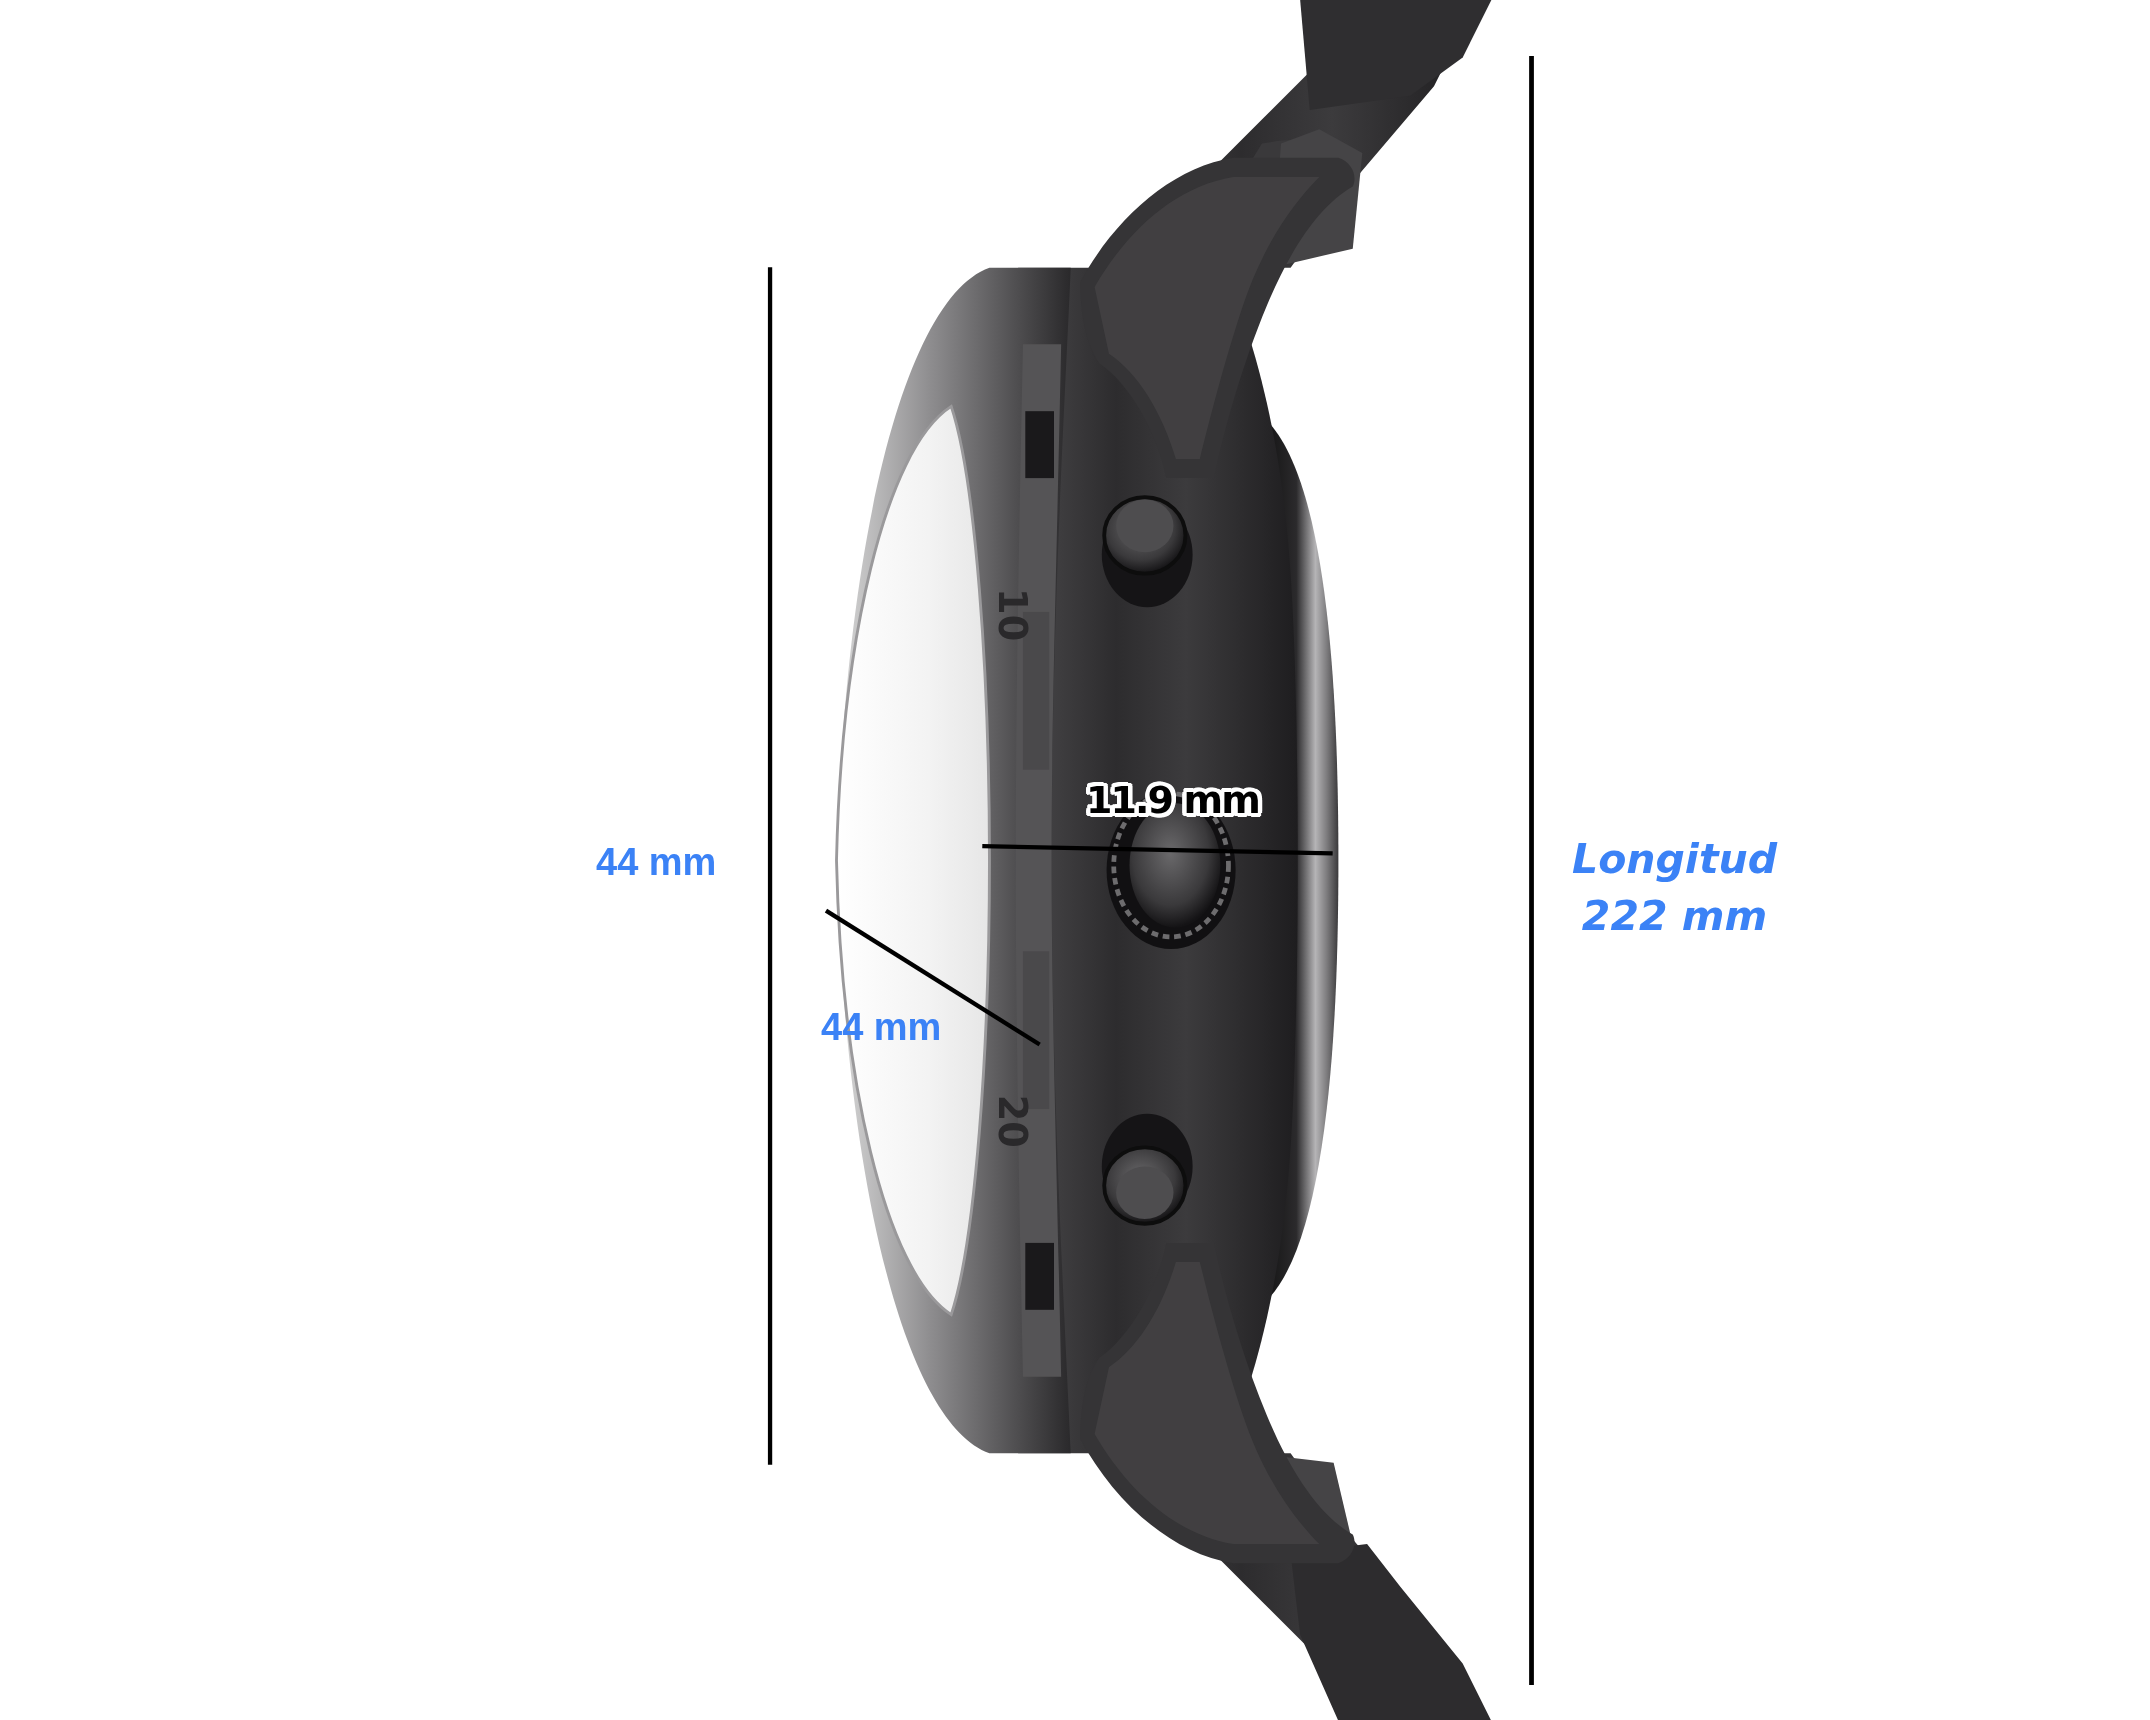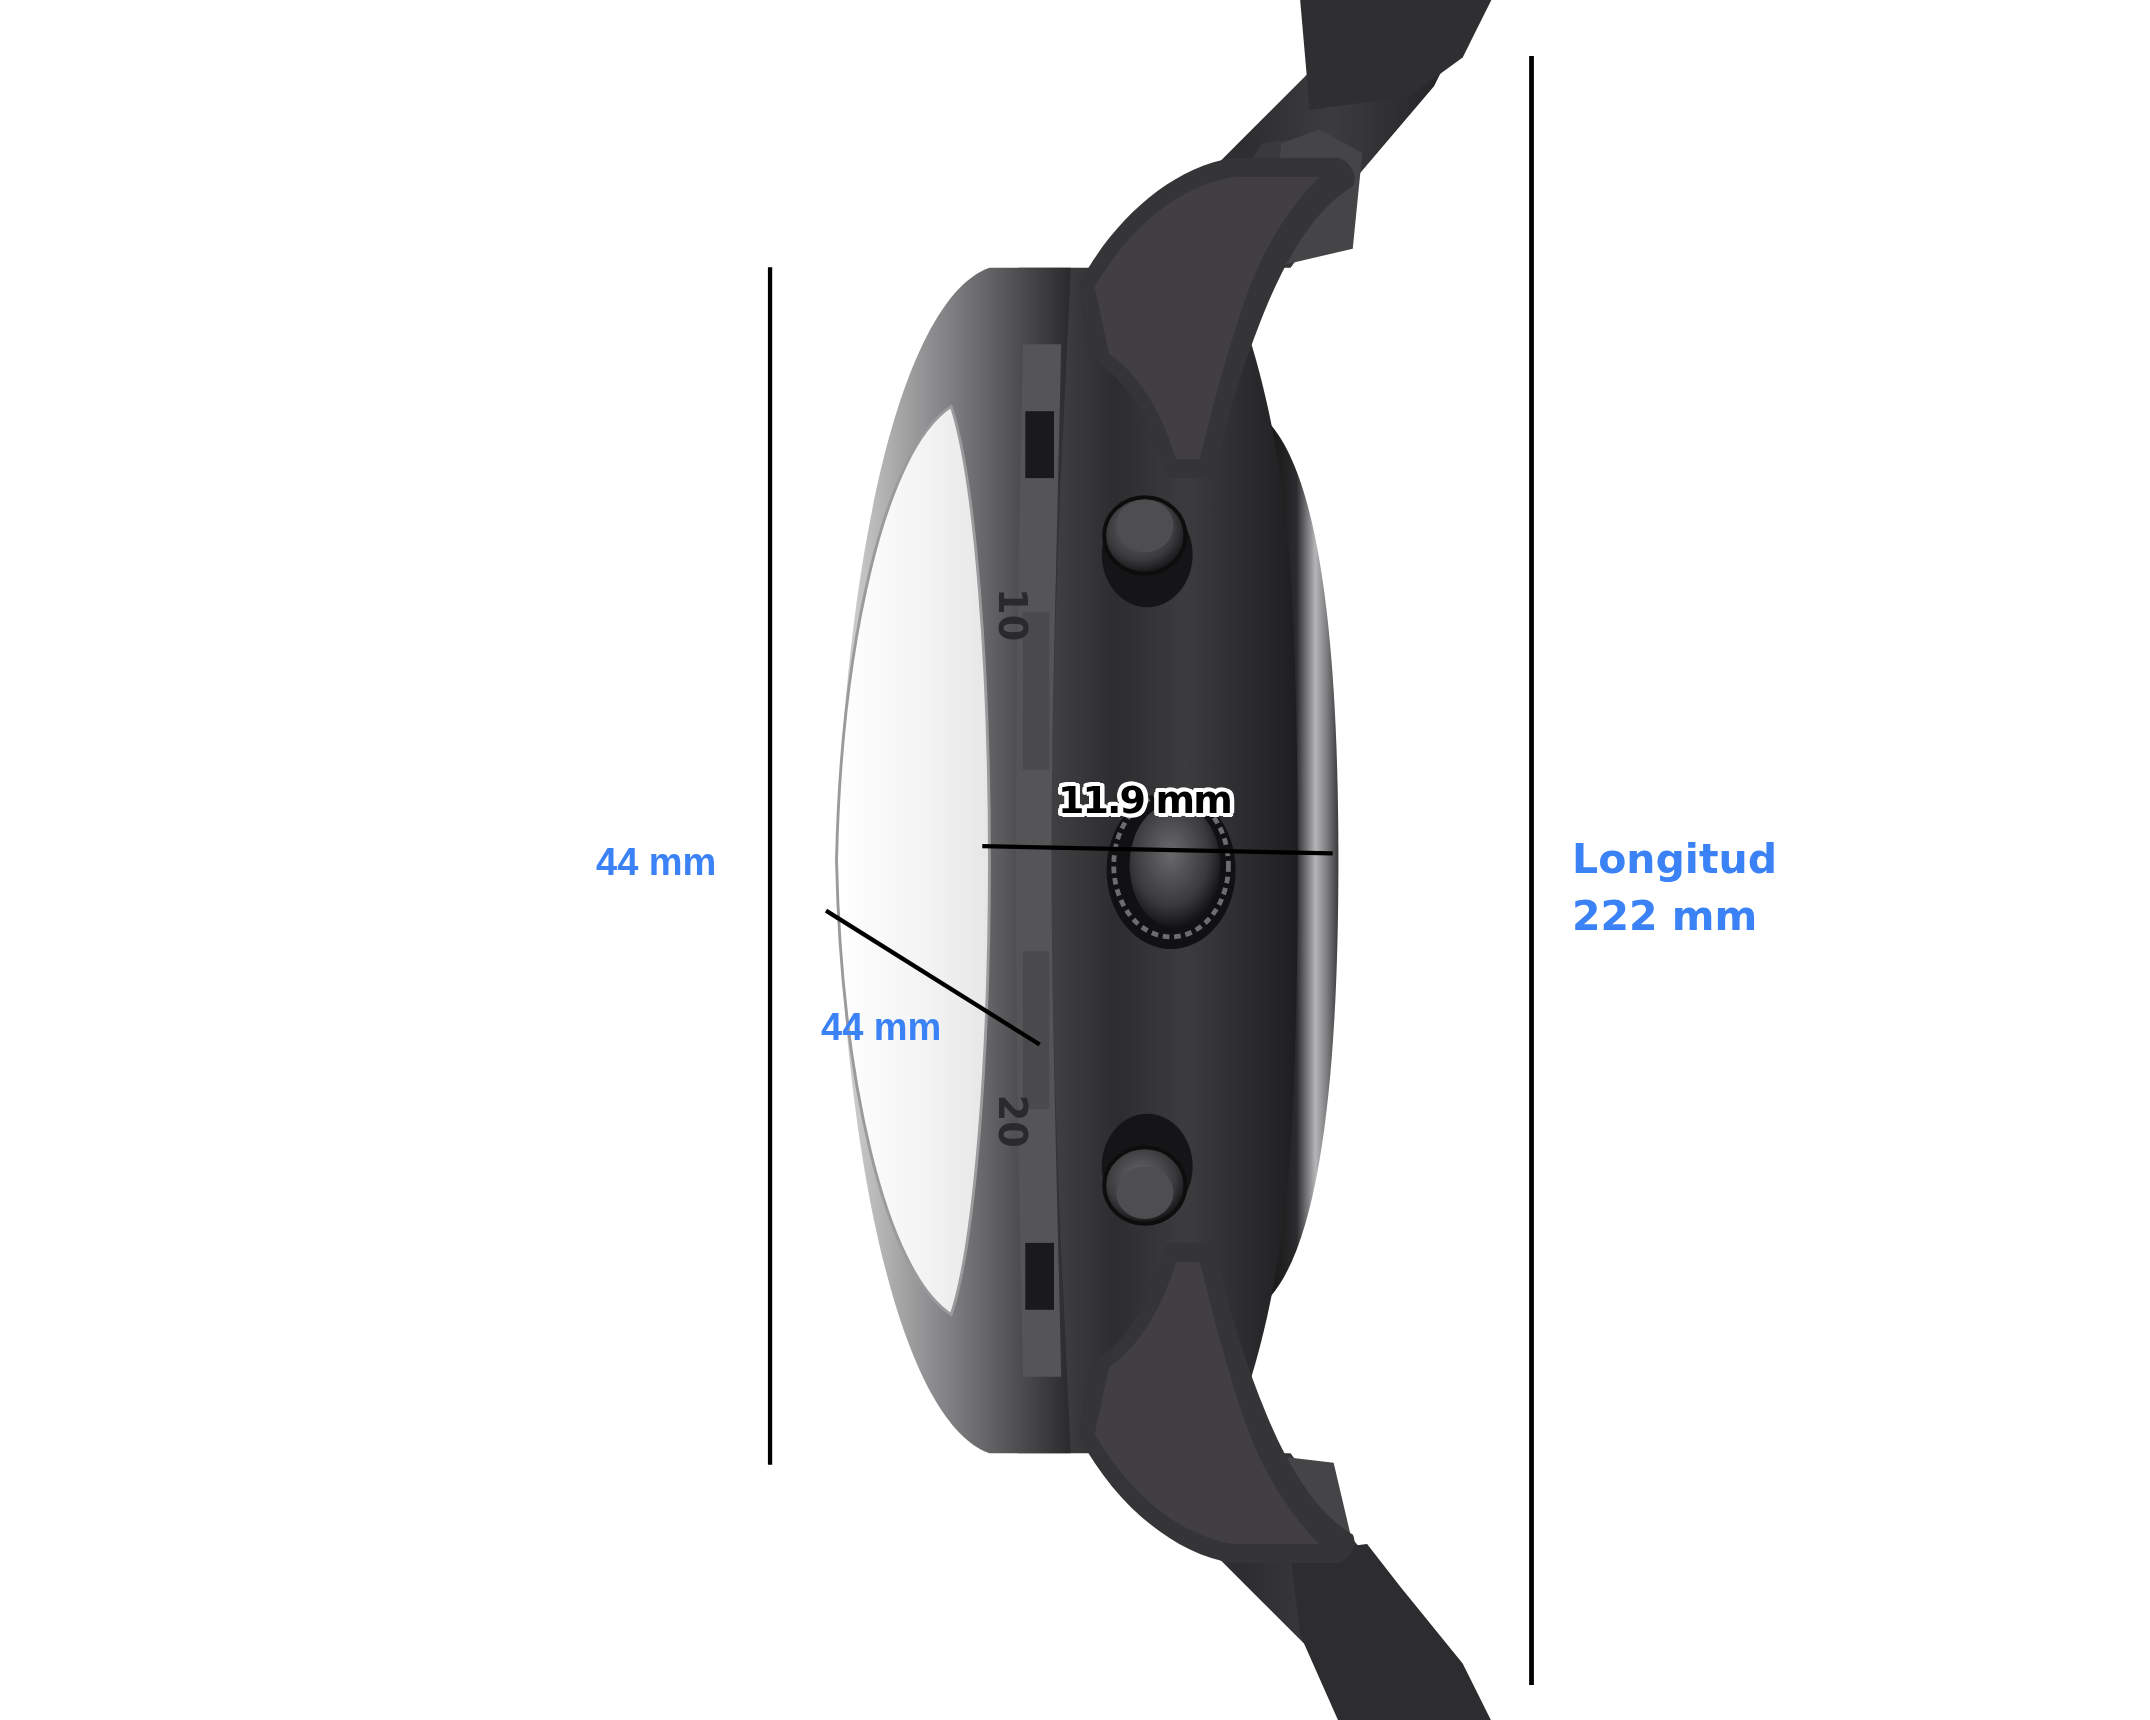--- a/index.html
+++ b/index.html
@@ -7,28 +7,28 @@
            font-family: "Liberation Sans", "DejaVu Sans", sans-serif; }
     #stage { position: absolute; left: 0; top: 0; width: 2151px; height: 1721px; }
     .dim-label {
       position: absolute; color: #3b82f6; font-weight: bold;
       font-family: "DejaVu Sans", "Liberation Sans", sans-serif;
       white-space: nowrap; line-height: 1;
     }
     #label-height { left: 596px; top: 843px; font-size: 38px; font-family: "Liberation Sans", sans-serif; }
     #label-diameter { left: 821px; top: 1008px; font-size: 38px; font-family: "Liberation Sans", sans-serif; }
     #label-thickness {
-      left: 1058px; top: 781px; font-size: 38px; letter-spacing: -1.9px;
+      left: 1086px; top: 781px; font-size: 38px; letter-spacing: -1.9px;
       color: #000;
       text-shadow:
         -3.3px -3.3px 0 #fff, 3.3px -3.3px 0 #fff, -3.3px 3.3px 0 #fff, 3.3px 3.3px 0 #fff,
         0 -4.3px 0 #fff, 0 4.3px 0 #fff, -4.3px 0 0 #fff, 4.3px 0 0 #fff,
         -2.4px -4.3px 0 #fff, 2.4px 4.3px 0 #fff, -4.3px 2.4px 0 #fff, 4.3px -2.4px 0 #fff;
     }
-    #label-length { left: 1572px; top: 831px; font-size: 41px; line-height: 1.38; }
+    #label-length { left: 1572px; top: 831px; font-size: 41px; text-align: center; line-height: 1.38; font-style: italic; }
     #label-length span { display: block; }
   </style>
 </head>
 <body>
 
 <div id="stage">
   <svg width="2151" height="1721" viewBox="0 0 4500 3600" xmlns="http://www.w3.org/2000/svg">
     <defs>
       <linearGradient id="metal" x1="0" x2="1" y1="0" y2="0">
         <stop offset="0" stop-color="#4a494b"></stop>

